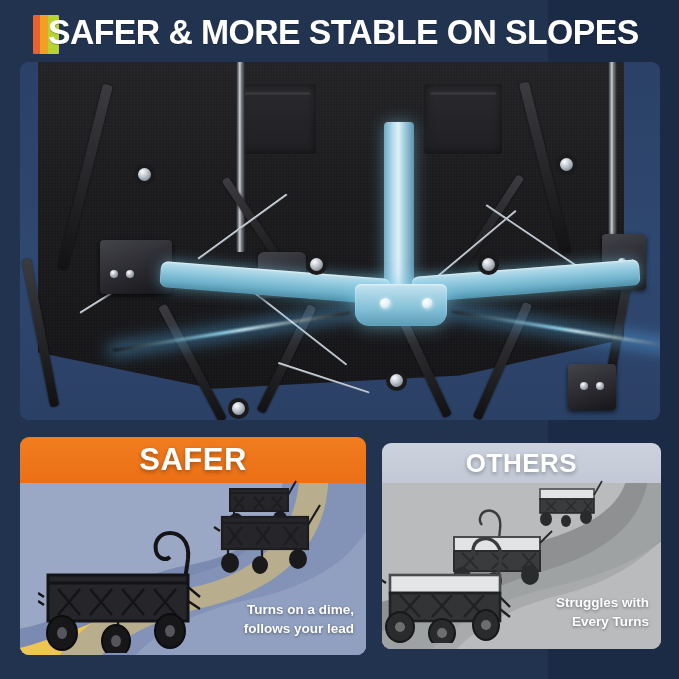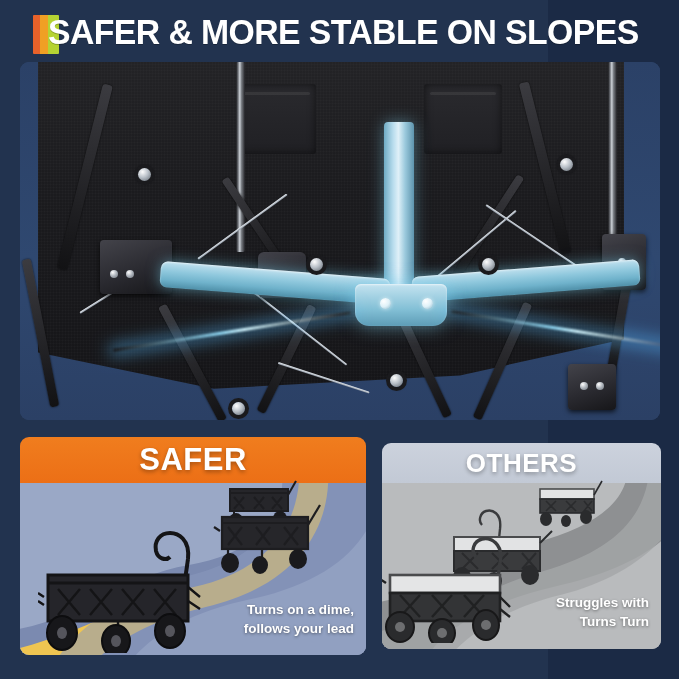--- a/index.html
+++ b/index.html
@@ -446,17 +446,17 @@
           <ellipse cx="66" cy="96" rx="13" ry="14"></ellipse>
         </g>
         <g fill="#6d6e70">
           <ellipse cx="24" cy="90" rx="5" ry="5"></ellipse>
           <ellipse cx="110" cy="88" rx="5" ry="5"></ellipse>
           <ellipse cx="66" cy="96" rx="5" ry="5"></ellipse>
         </g>
       </svg>
 
       <div id="others-caption" class="caption">Struggles with
-Turns Turn</div>
+Every Turns</div>
     </div>
   </div>
 
 </div>
 
 </body></html>

